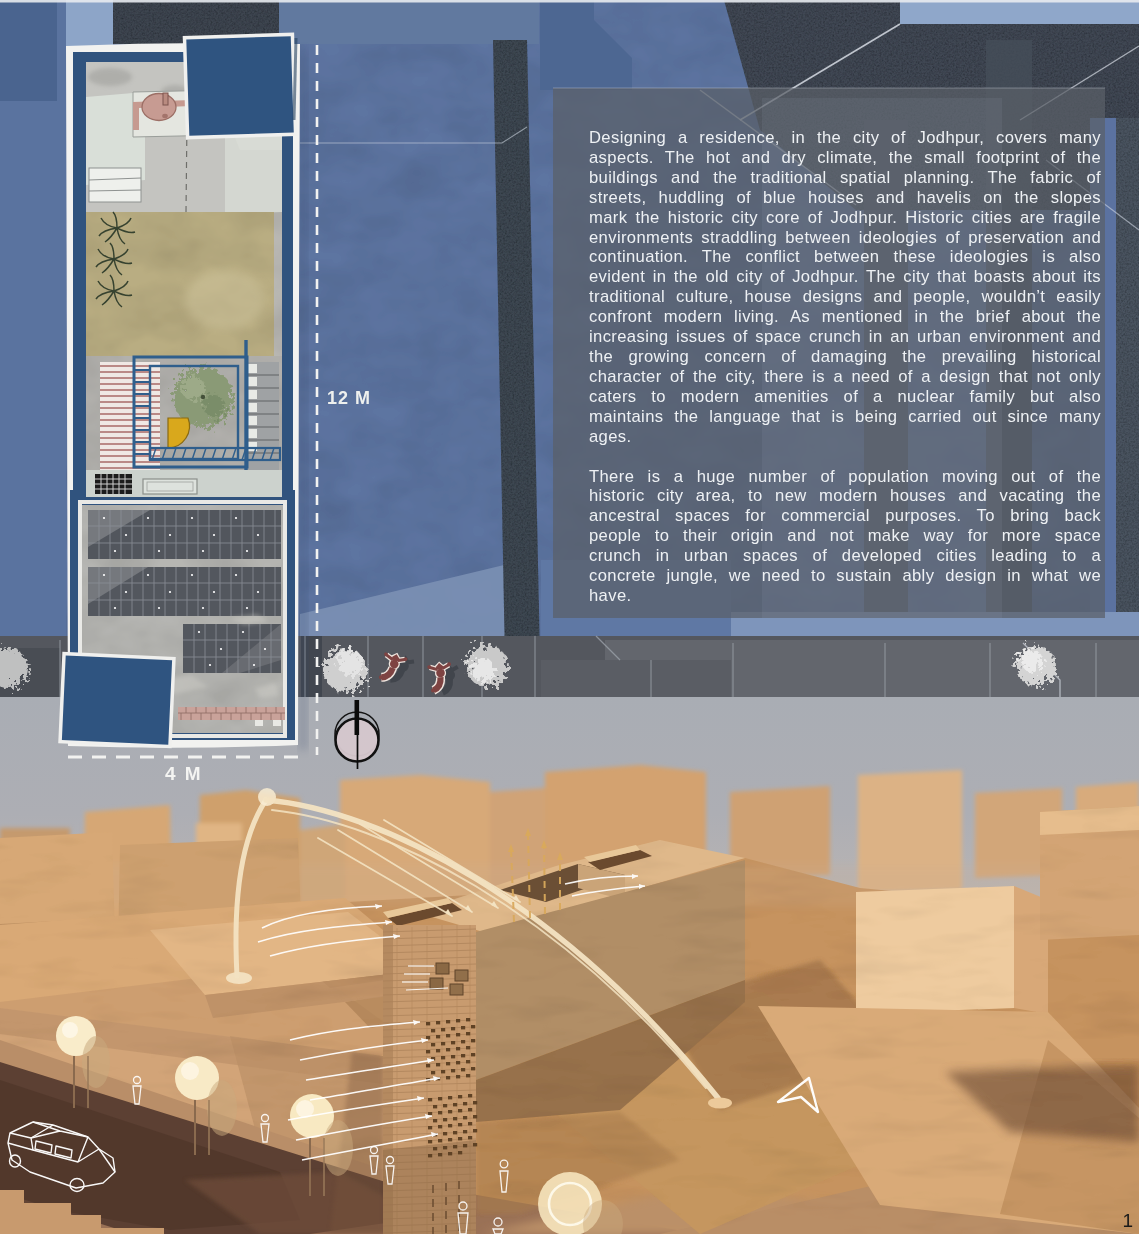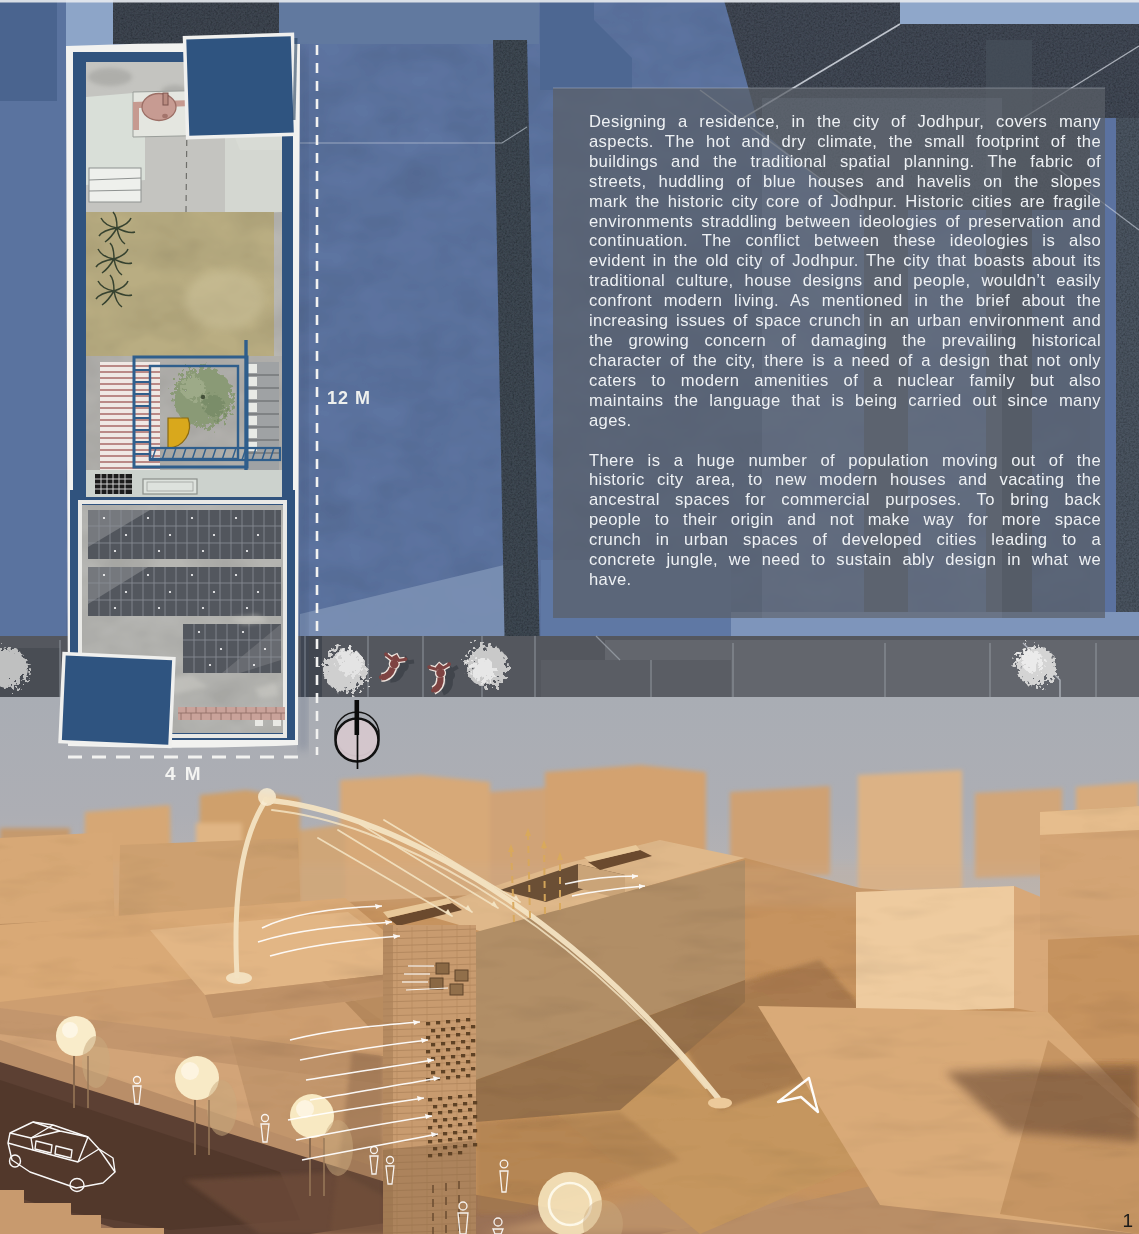--- a/index.html
+++ b/index.html
@@ -1,19 +1,19 @@
 <!DOCTYPE html>
 <html><head>
 <meta charset="utf-8">
 <style>
 html,body{margin:0;padding:0;background:#fff}
 #page{position:relative;width:1139px;height:1234px;overflow:hidden;background:#5d76a3;font-family:"Liberation Sans",sans-serif}
 #bgsvg{position:absolute;top:0;left:0;display:block}
 #essay{position:absolute;left:589px;top:112px;width:512px;color:#eef1f4;font-size:16.6px;line-height:19.9px;text-align:justify;letter-spacing:.38px;word-spacing:2.2px}
-#essay p{margin:0 0 20px 0}
+#essay p{margin:16px 0 20px 0}
 #essay p.p2{word-spacing:3.6px}
 #pgnum{position:absolute;right:6px;bottom:2px;color:#1a1a1a;font-size:19px}
 </style>
 </head>
 <body>
 <div id="page">
 
 <svg id="bgsvg" width="1139" height="1234" viewBox="0 0 1139 1234">
 <defs>
 <filter id="speck" x="-5%" y="-5%" width="110%" height="110%">

